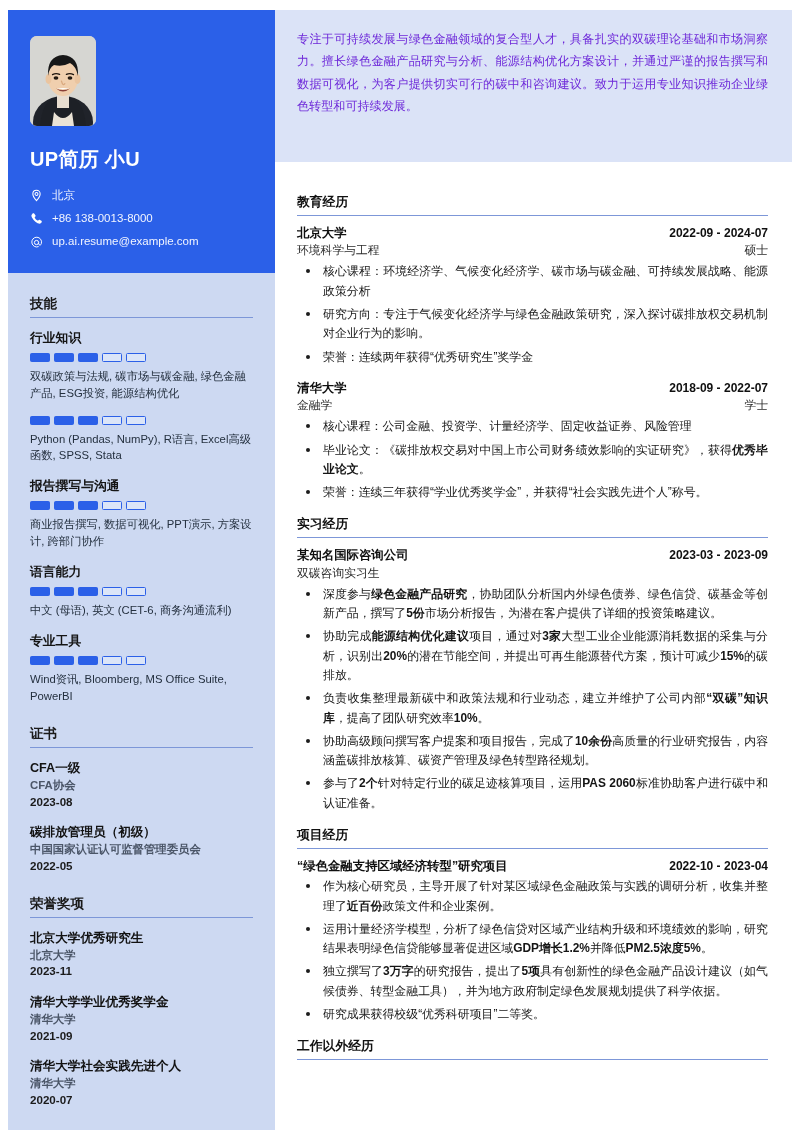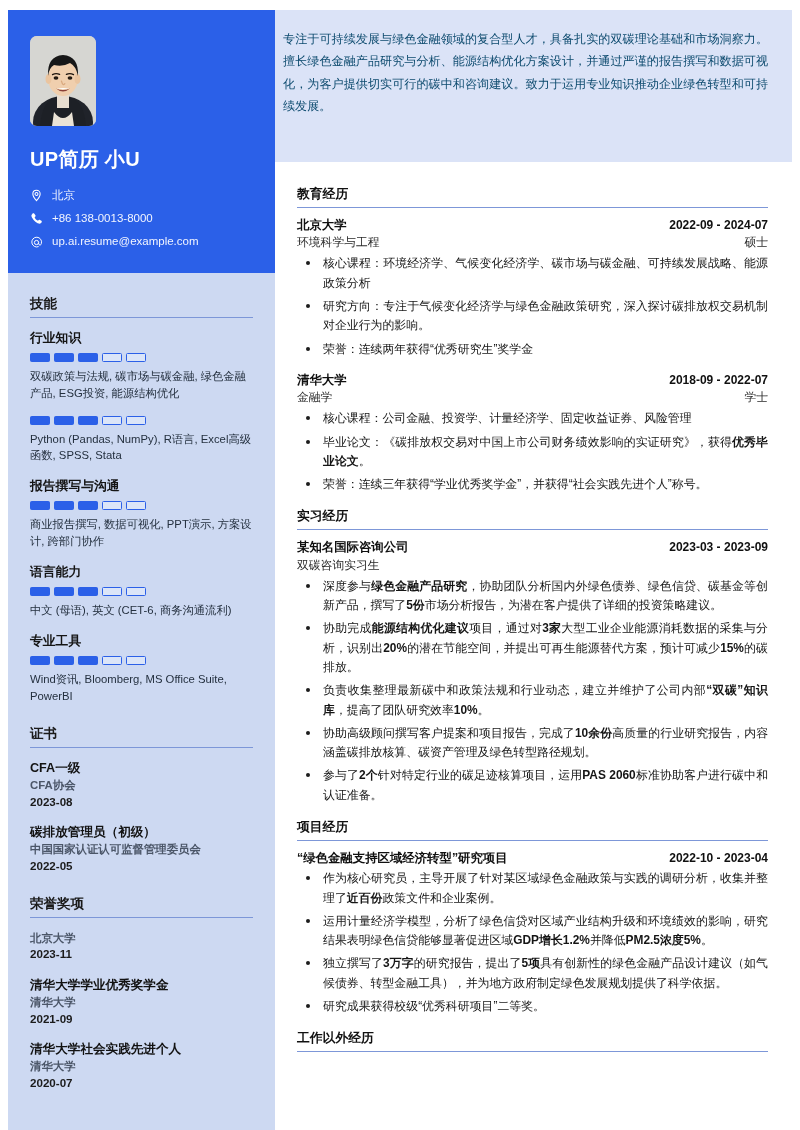--- a/index.html
+++ b/index.html
@@ -129,28 +129,28 @@
   }
 
   
   .main {
     flex: 1 1 auto;
     background: #ffffff;
     position: relative;
   }
   .summary {
     background: #dbe3f7;
-    padding: 18px 24px 20px 8px;
+    padding: 18px 24px 20px 22px;
     font-size: 12.1px;
     line-height: 1.85;
-    color: #0c4a6e;
+    color: #6d28d9;
     text-align: justify;
     min-height: 152px;
   }
-  .main-body { padding: 24px 24px 0 22px; }
+  .main-body { padding: 32px 24px 0 22px; }
 
   .m-sec { margin-bottom: 14px; }
   .m-sec-title {
     font-size: 12.8px;
     font-weight: 700;
     color: #111111;
     padding-bottom: 4px;
     border-bottom: 1.5px solid #7d97d8;
     margin-bottom: 9px;
   }
@@ -344,20 +344,21 @@
                 <div class="entry-org">中国国家认证认可监督管理委员会</div>
                 <div class="entry-date">2022-05</div>
               </div>
             </div>
         </section>
 
         <section class="side-sec">
           <div class="side-sec-title">荣誉奖项</div>
           <div id="awards-list">
               <div class="entry">
+                <div class="entry-title">北京大学优秀研究生</div>
                 <div class="entry-org">北京大学</div>
                 <div class="entry-date">2023-11</div>
               </div>
               <div class="entry">
                 <div class="entry-title">清华大学学业优秀奖学金</div>
                 <div class="entry-org">清华大学</div>
                 <div class="entry-date">2021-09</div>
               </div>
               <div class="entry">
                 <div class="entry-title">清华大学社会实践先进个人</div>

